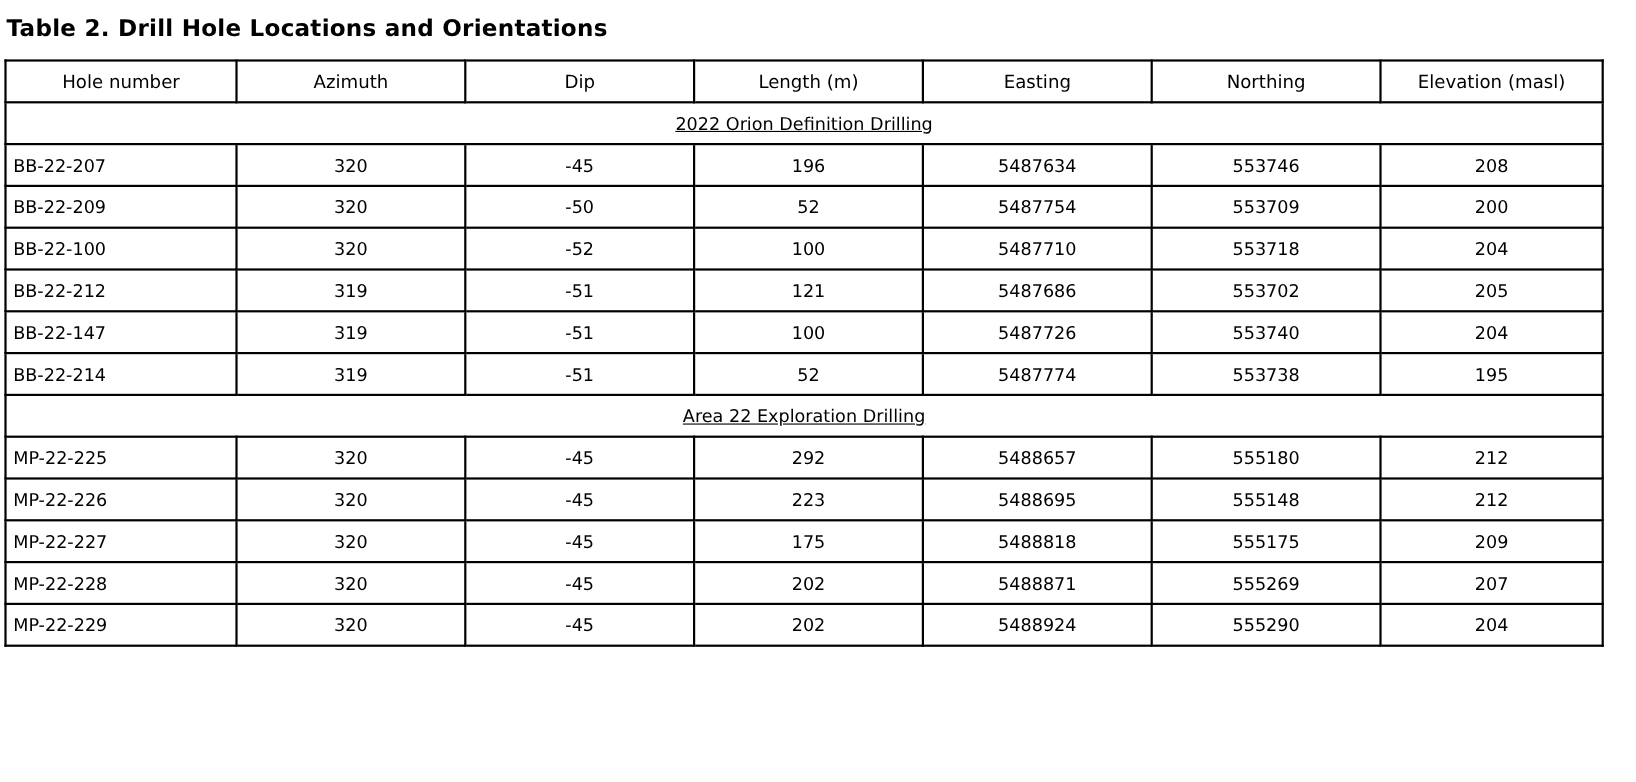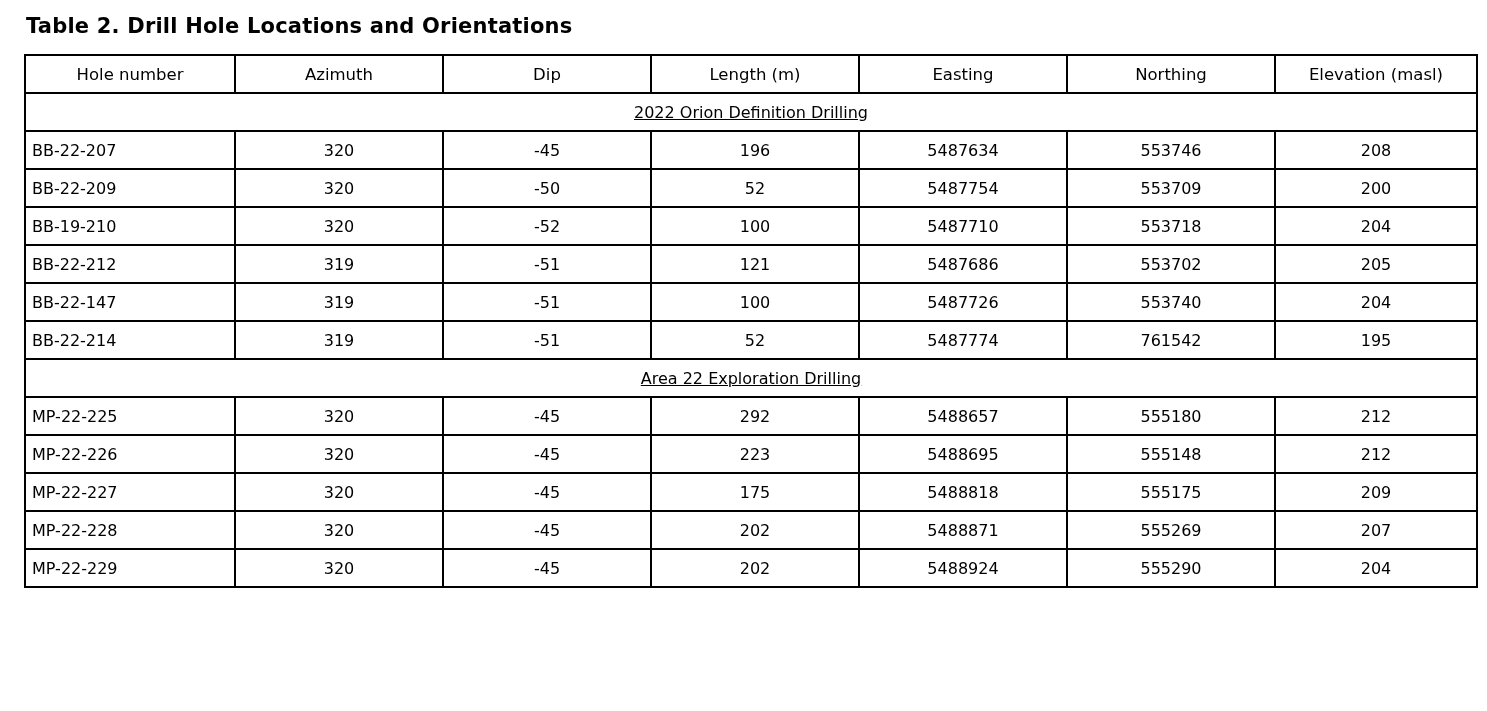--- a/index.html
+++ b/index.html
@@ -8,21 +8,21 @@
     background: #ffffff;
   }
   body {
     width: 1487px;
     height: 711px;
     font-family: "DejaVu Sans", "Liberation Sans", sans-serif;
     color: #000000;
     overflow: hidden;
   }
   .page {
-    padding: 14px 16px 0 24px;
+    padding: 14px 16px 0 4px;
     box-sizing: border-box;
   }
   .table-caption {
     font-size: 21px;
     font-weight: bold;
     letter-spacing: 0.2px;
     margin: 0 0 16px 2px;
   }
   table.drill-table {
     border-collapse: collapse;
@@ -106,21 +106,21 @@
         <tr>
           <td class="cell-hole">BB-22-209</td>
           <td class="cell-num">320</td>
           <td class="cell-num">-50</td>
           <td class="cell-num">52</td>
           <td class="cell-num">5487754</td>
           <td class="cell-num">553709</td>
           <td class="cell-num">200</td>
         </tr>
         <tr>
-          <td class="cell-hole">BB-19-210</td>
+          <td class="cell-hole">BB-22-100</td>
           <td class="cell-num">320</td>
           <td class="cell-num">-52</td>
           <td class="cell-num">100</td>
           <td class="cell-num">5487710</td>
           <td class="cell-num">553718</td>
           <td class="cell-num">204</td>
         </tr>
         <tr>
           <td class="cell-hole">BB-22-212</td>
           <td class="cell-num">319</td>
@@ -138,21 +138,21 @@
           <td class="cell-num">5487726</td>
           <td class="cell-num">553740</td>
           <td class="cell-num">204</td>
         </tr>
         <tr>
           <td class="cell-hole">BB-22-214</td>
           <td class="cell-num">319</td>
           <td class="cell-num">-51</td>
           <td class="cell-num">52</td>
           <td class="cell-num">5487774</td>
-          <td class="cell-num">761542</td>
+          <td class="cell-num">553738</td>
           <td class="cell-num">195</td>
         </tr>
         <tr>
           <td class="section-row" colspan="7">Area 22 Exploration Drilling</td>
         </tr>
         <tr>
           <td class="cell-hole">MP-22-225</td>
           <td class="cell-num">320</td>
           <td class="cell-num">-45</td>
           <td class="cell-num">292</td>

